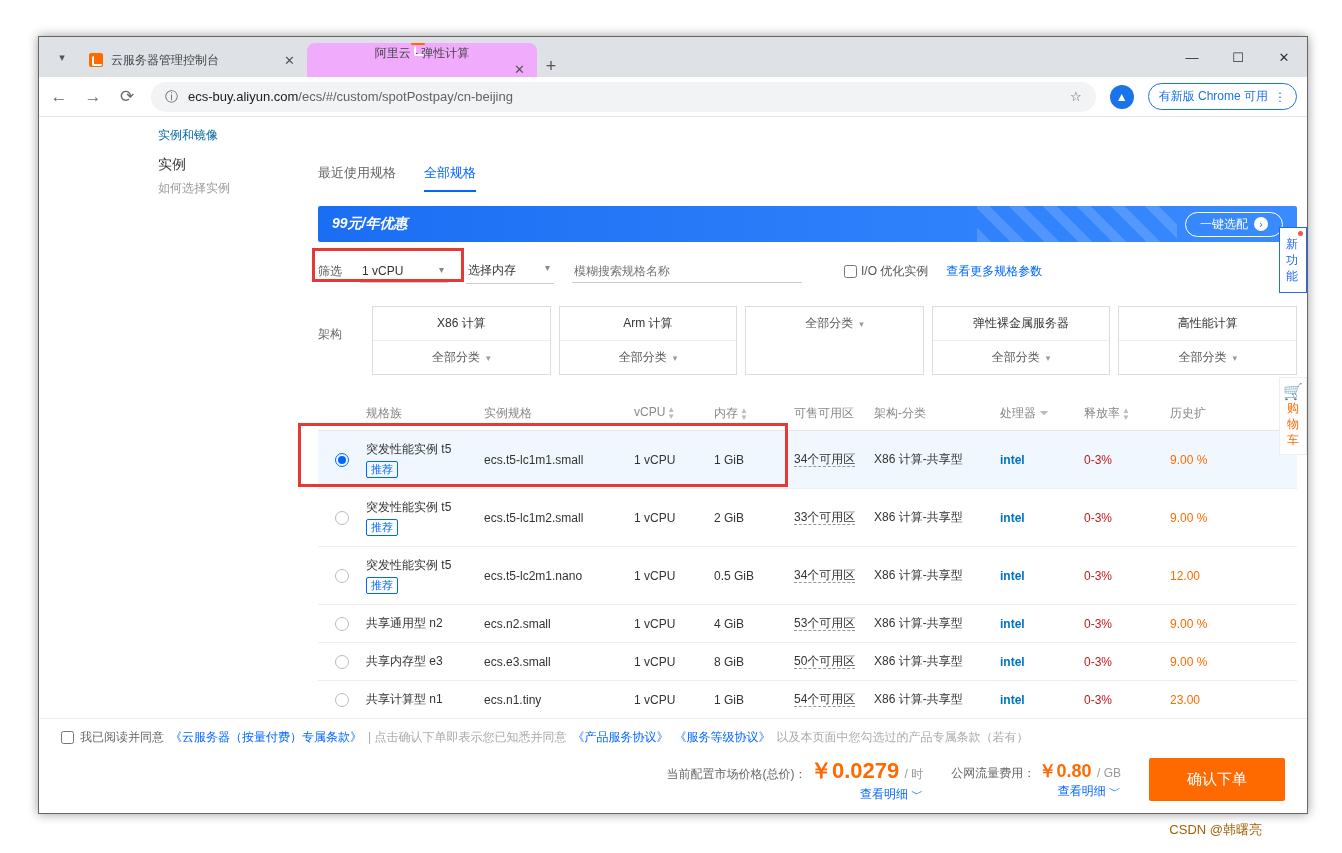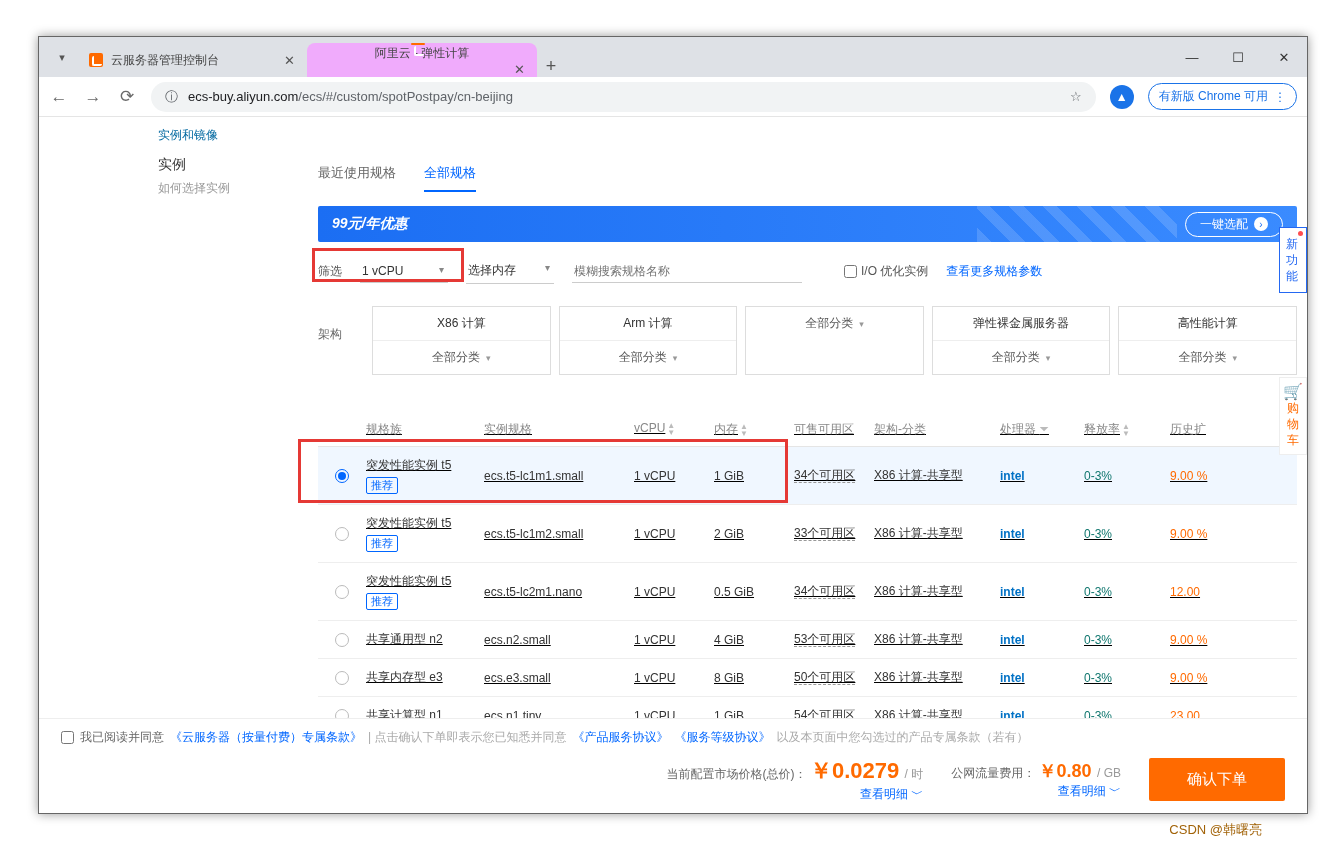--- a/index.html
+++ b/index.html
@@ -48,41 +48,41 @@
   .search-ic{color:#888;margin-left:-20px;}
   .link{color:#06f;cursor:pointer;}
   .arch-row{display:flex;align-items:flex-start;margin-top:22px;gap:12px;}
   .arch-label{font-size:12px;color:#666;padding-top:20px;width:42px;}
   .arch-cards{display:flex;gap:8px;flex:1;}
   .arch-card{border:1px solid #ddd;flex:1;text-align:center;font-size:12px;}
   .arch-card .top{padding:8px 0;border-bottom:1px solid #eee;color:#333;}
   .arch-card .bot{padding:8px 0;color:#555;display:flex;align-items:center;justify-content:center;gap:6px;}
   .arch-card .bot::after{content:"▾";font-size:9px;color:#999;}
   
-  .tbl{margin-top:38px;font-size:12px;text-decoration:underline;}
+  .tbl{margin-top:22px;font-size:12px;}
   .tbl-h{display:flex;border-bottom:1px solid #e5e5e5;color:#888;padding:8px 0;}
   .tbl-r{display:flex;align-items:center;border-bottom:1px solid #eee;padding:10px 0;color:#333;}
   .tbl-r.selected{background:#f0f7ff;}
   .c-radio{width:48px;display:flex;justify-content:center;}
   .radio{width:14px;height:14px;border:1px solid #bbb;border-radius:50%;display:inline-block;position:relative;}
   .radio.on{border-color:#06f;}
   .radio.on::after{content:"";position:absolute;left:2px;top:2px;width:8px;height:8px;border-radius:50%;background:#06f;}
   .c-family{width:118px;}
   .c-spec{width:150px;}
   .c-vcpu{width:80px;}
   .c-mem{width:80px;}
   .c-zone{width:80px;}
   .c-arch{width:126px;}
   .c-cpu{width:84px;color:#0071c5;font-weight:bold;}
   .c-rel{width:86px;}
   .c-price{width:60px;color:#ff6a00;text-align:left;}
   .sort-ic{display:inline-block;font-size:8px;color:#bbb;line-height:7px;vertical-align:middle;margin-left:2px;}
   .tag-rec{display:inline-block;border:1px solid #06f;color:#06f;font-size:11px;padding:0 4px;border-radius:2px;margin-top:3px;}
   .dashed{border-bottom:1px dashed #999;}
-  .rel{color:#0f766e;}
+  .rel{color:#b91c1c;}
   
   .footer{position:absolute;left:0;right:0;bottom:0;height:95px;border-top:1px solid #eee;background:#fff;padding:10px 22px 0 22px;}
   .agree{font-size:12px;color:#666;display:flex;align-items:center;gap:6px;flex-wrap:wrap;}
   .agree input{width:13px;height:13px;}
   .price-row{display:flex;align-items:center;justify-content:flex-end;gap:28px;margin-top:10px;}
   .price-block{text-align:right;font-size:12px;color:#666;}
   .price-block .big{color:#ff6a00;font-size:22px;font-weight:bold;}
   .price-block .unit{font-size:12px;color:#999;margin-left:2px;}
   .detail-link{color:#06f;font-size:12px;}
   .confirm{background:#ff6a00;color:#fff;padding:12px 38px;font-size:15px;border-radius:2px;}

